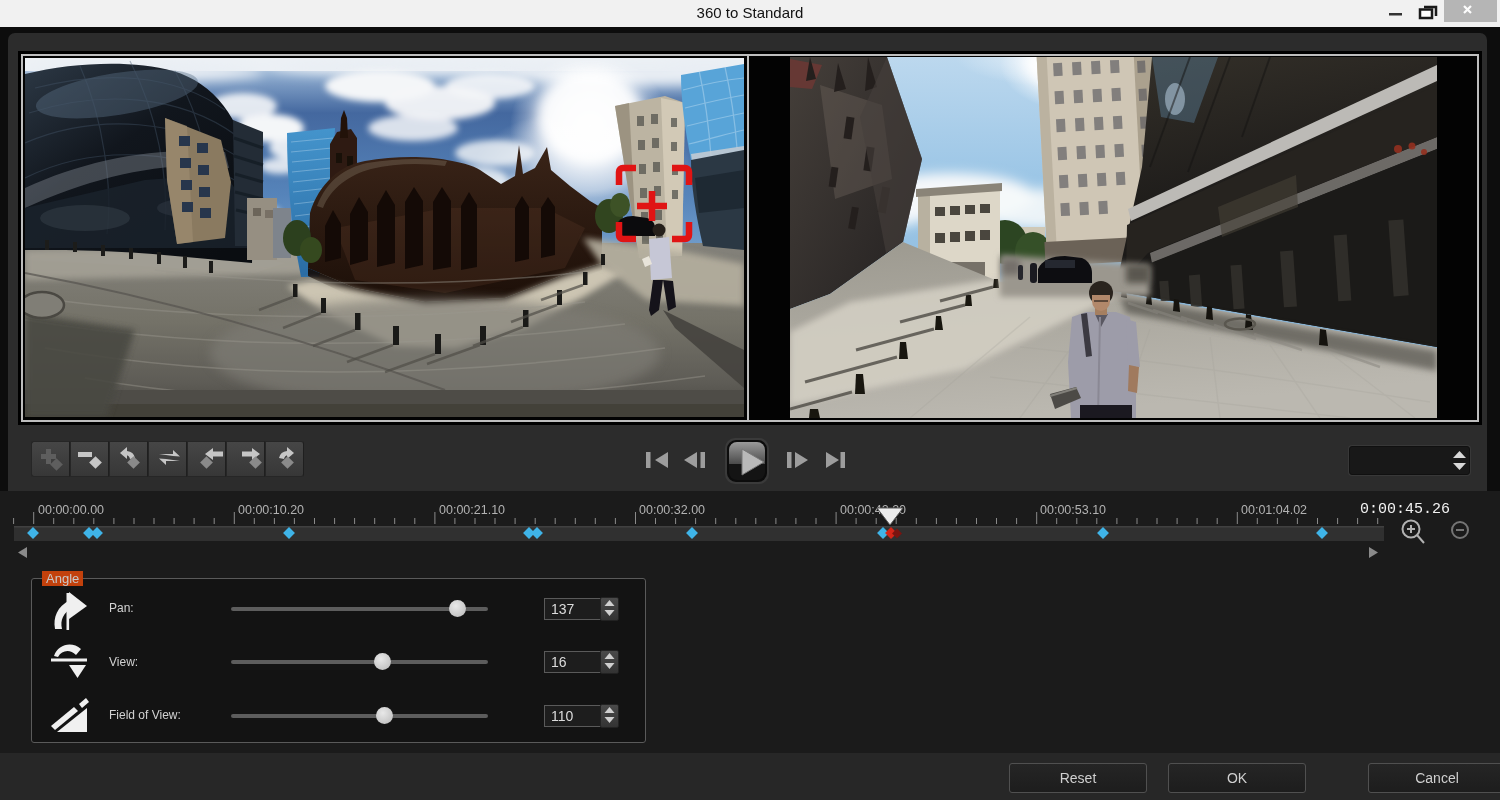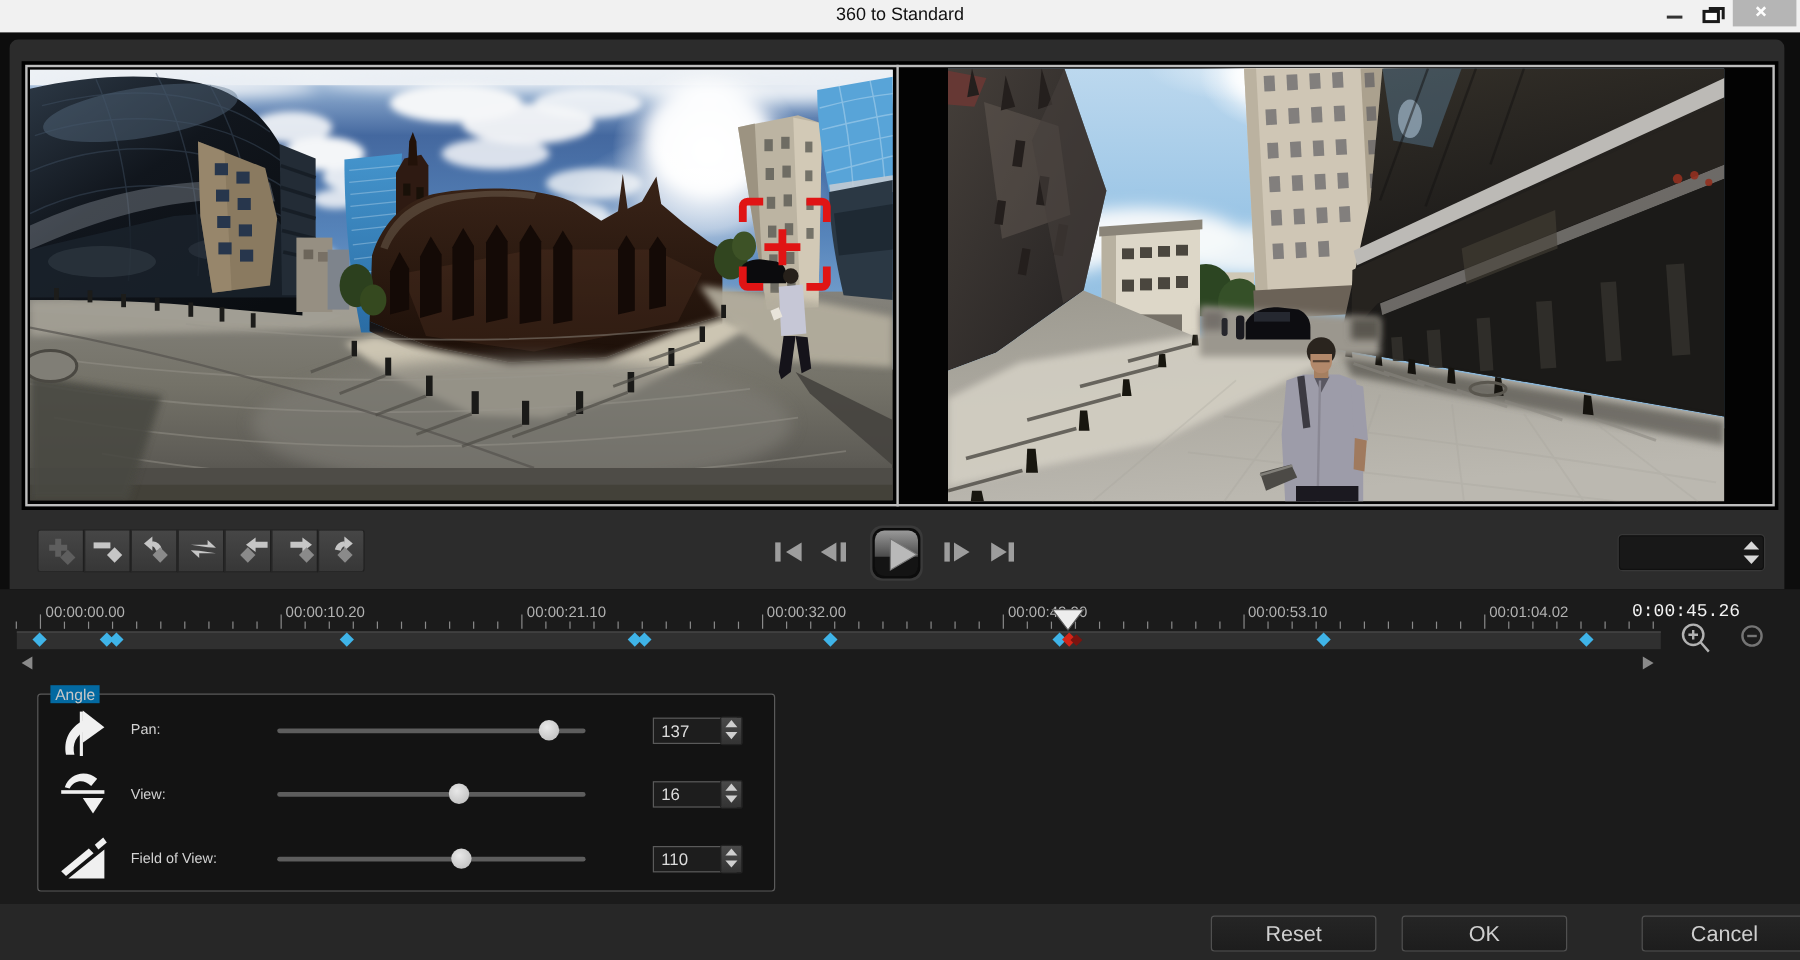--- a/index.html
+++ b/index.html
@@ -12,31 +12,31 @@
   #panelA { left:8px; top:33px; width:1479px; height:458px; background:#2c2c2c;
     border-radius:7px 7px 0 0; }
   #regionB { left:0; top:491px; width:1500px; height:262px; background:#1b1b1b; }
   #botbar { left:0; top:753px; width:1500px; height:47px; background:#272727; }
   #frameOuter { left:18px; top:51px; width:1464px; height:374px; background:#000; }
   #frameInner { left:21px; top:54px; width:1458px; height:368px; background:#030303;
     border:2px solid #bebebe; }
   #divider { left:747px; top:54px; width:2px; height:368px; background:#bebebe; }
   .btn { position:absolute; top:763px; height:30px; width:138px;
     background:linear-gradient(#252525,#1d1d1d); border:1px solid #505050; border-radius:3px;
-    color:#cfcfcf; font-size:18px; text-align:center; line-height:28px; }
+    color:#cfcfcf; font-size:14px; text-align:center; line-height:28px; }
   .kfbtn { position:absolute; top:441px; width:39px; height:36px;
     background:linear-gradient(#464646,#373737); border:1px solid #262626; border-right:1px solid #1f1f1f; }
   #valA, #valB, #valC { position:absolute; left:544px; width:70px; height:22px;
     background:#1d1d1d; border:1px solid #5a5a5a; color:#dcdcdc; font-size:14px;
     line-height:20px; padding-left:6px; }
   .spin { position:absolute; left:600px; width:19px; height:24px;
     background:linear-gradient(#4a4a4a,#333); border:1px solid #222; border-radius:2px; }
   #anglebox { left:31px; top:578px; width:615px; height:165px;
     border:1px solid #5a5a5a; border-radius:3px; background:#131313; }
-  #anglelbl { left:42px; top:571px; padding:0 4px; color:#c8c8c8; font-size:13px; background:#0369a1; }
+  #anglelbl { left:42px; top:571px; padding:0 4px; color:#c8c8c8; font-size:13px; background:#c2410c; }
   .slotlbl { position:absolute; left:109px; color:#d2d2d2; font-size:12px; }
   .track { position:absolute; left:231px; width:257px; height:4px; background:#5d5d5d; border-radius:2px; }
   .thumb { position:absolute; width:17px; height:17px; border-radius:50%;
     background:radial-gradient(circle at 40% 35%, #e8e8e8, #b8b8b8); }
   #tcbox { left:1349px; top:446px; width:121px; height:29px; background:#181818;
     border:1px solid #101010; border-radius:3px; box-shadow:0 0 0 1px #383838; }
   #tctext { left:1360px; top:454px; color:#f2f2f2; font-family:"Liberation Mono",monospace;
     font-size:15px; letter-spacing:0px; transform:translateZ(0);margin-top:47px; }
 </style>
 </head>

